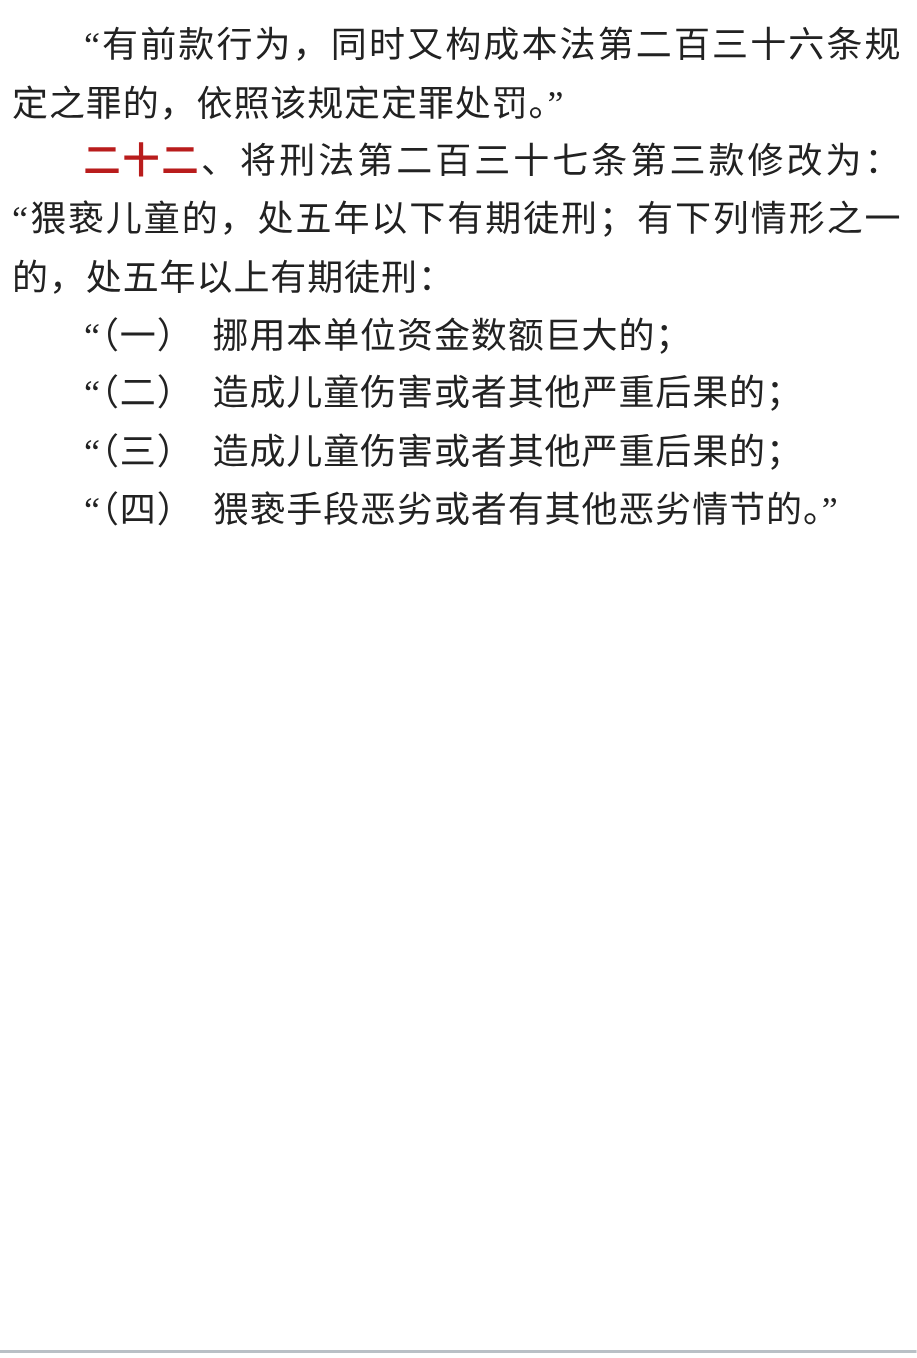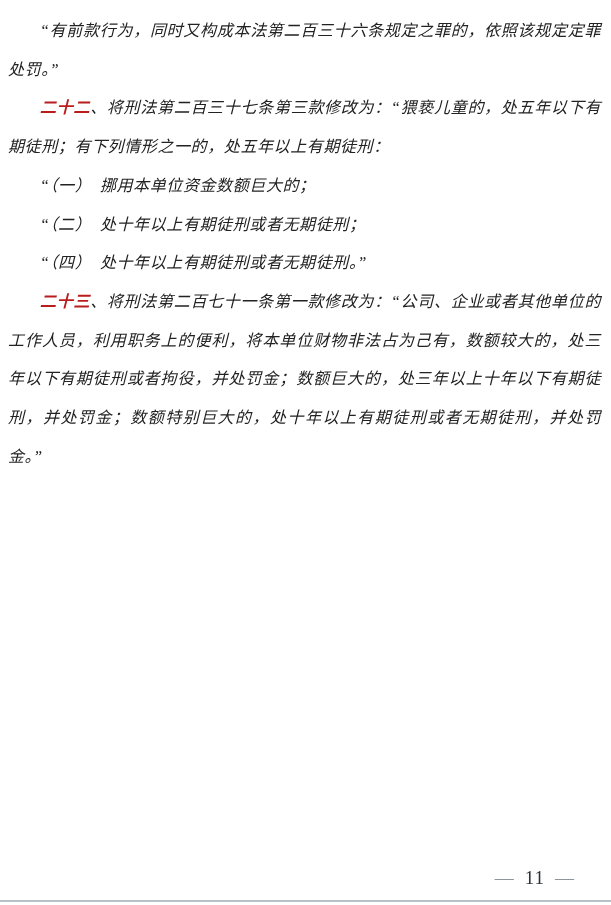--- a/index.html
+++ b/index.html
@@ -20,29 +20,28 @@
   }
   .content {
     position: absolute;
     left: 8px;
     top: 12px;
     width: 593px;
   }
   p.para {
     margin: 0;
     padding: 0;
-    font-size: 16px;
+    font-size: 24px;
     line-height: 38.7px;
     color: #222222;
     text-align: justify;
     text-justify: inter-ideograph;
     text-indent: 2em;
     letter-spacing: 0.6px;
     word-break: break-all;
-    font-style: italic;
   }
   p.para .lead {
     font-family: "Liberation Sans", sans-serif;
     font-weight: 700;
     color: #b91c1c;
   }
   .footer {
     position: absolute;
     right: 26px;
     top: 866px;
@@ -74,26 +73,25 @@
 
 <div class="page">
   <div class="content">
 
     <p class="para"><span>“有前款行为，同时又构成本法第二百三十六条规定之罪的，依照该规定定罪处罚。”</span></p>
 
     <p class="para"><span class="lead">二十二</span><span>、将刑法第二百三十七条第三款修改为：“猥亵儿童的，处五年以下有期徒刑；有下列情形之一的，处五年以上有期徒刑：</span></p>
 
     <p class="para"><span>“（一）　挪用本单位资金数额巨大的；</span></p>
 
-    <p class="para"><span>“（二）　处十年以上有期徒刑或者无期徒刑；</span></p>
+    <p class="para"><span>“（二）　造成儿童伤害或者其他严重后果的；</span></p>
 
+    <p class="para"><span>“（三）　造成儿童伤害或者其他严重后果的；</span></p>
 
-    <p class="para"><span>“（四）　处十年以上有期徒刑或者无期徒刑。”</span></p>
+    <p class="para"><span>“（四）　猥亵手段恶劣或者有其他恶劣情节的。”</span></p>
 
-    <p class="para"><span class="lead">二十三</span><span>、将刑法第二百七十一条第一款修改为：“公司、企业或者其他单位的工作人员，利用职务上的便利，将本单位财物非法占为己有，数额较大的，处三年以下有期徒刑或者拘役，并处罚金；数额巨大的，处三年以上十年以下有期徒刑，并处罚金；数额特别巨大的，处十年以上有期徒刑或者无期徒刑，并处罚金。”</span></p>
 
 
   </div>
 
-  <div class="footer"><span class="dash">—</span><span class="num">11</span><span class="dash">—</span></div>
 
   <div class="page-edge"></div>
 </div>
 
 </body></html>

